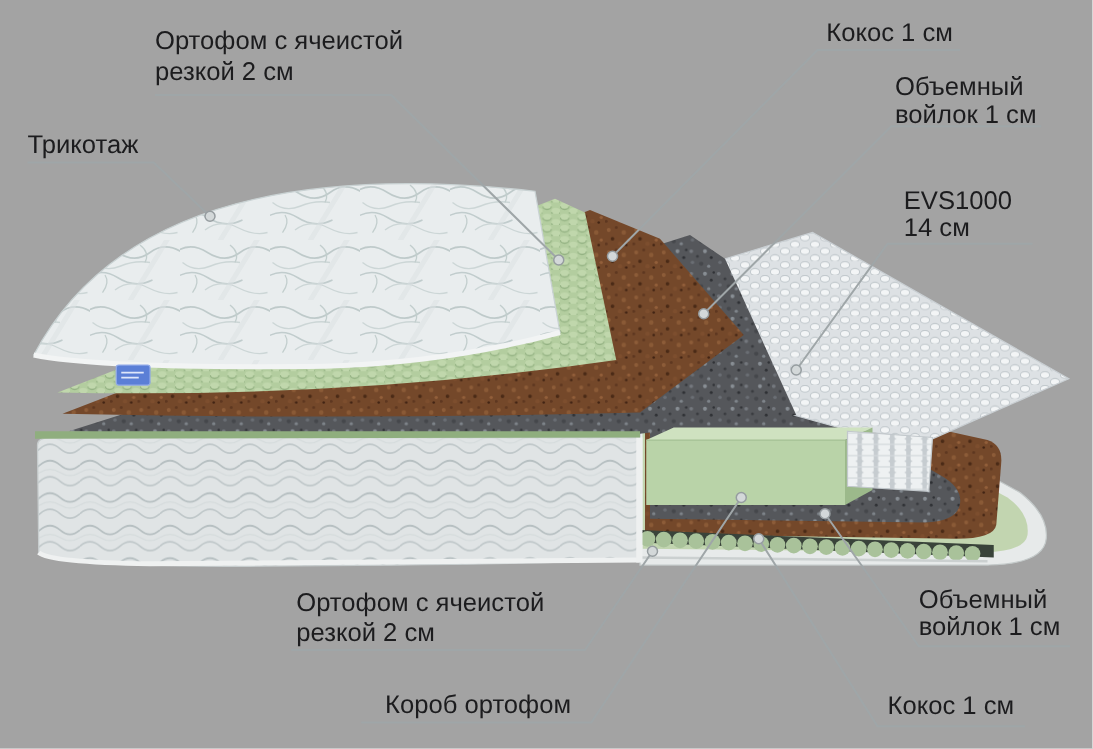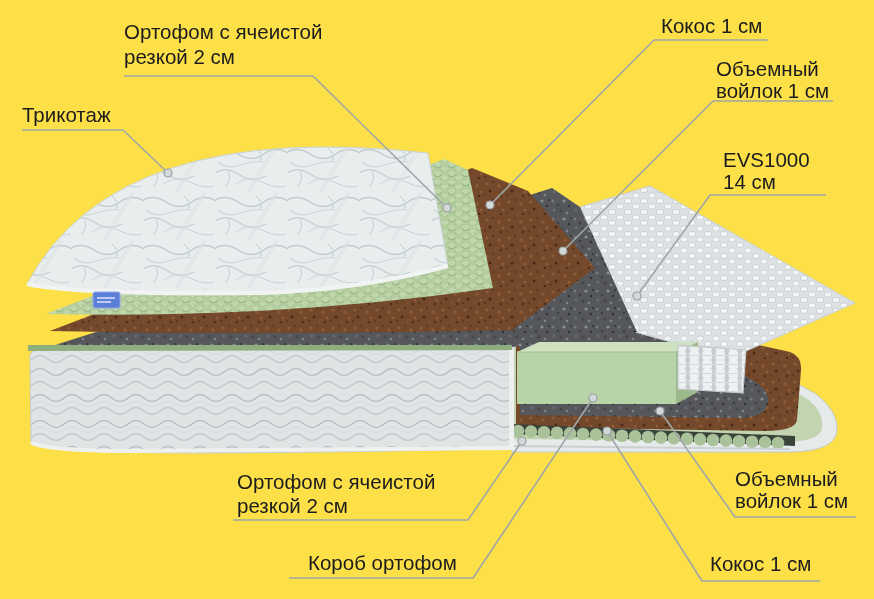--- a/index.html
+++ b/index.html
@@ -1,16 +1,16 @@
 <!DOCTYPE html>
 <html><head>
 <meta charset="utf-8">
 <style>
   html,body{margin:0;padding:0;background:#fff;}
-  .stage{position:relative;width:874px;height:599px;background:#fde047;overflow:hidden;
+  .stage{position:relative;width:874px;height:599px;background:#a3a3a3;overflow:hidden;
          font-family:"Liberation Sans",sans-serif;}
   svg{display:block;}
   text{font-family:"Liberation Sans",sans-serif;fill:#1c1c1e;font-size:20.5px;letter-spacing:0;}
   .leader{fill:none;stroke:#9fa6a8;stroke-width:1.6;stroke-linejoin:round;}
   .dot{fill:#d3d8d9;stroke:#969da0;stroke-width:1.2;}
 </style>
 </head>
 <body>
 
 <div class="stage">

